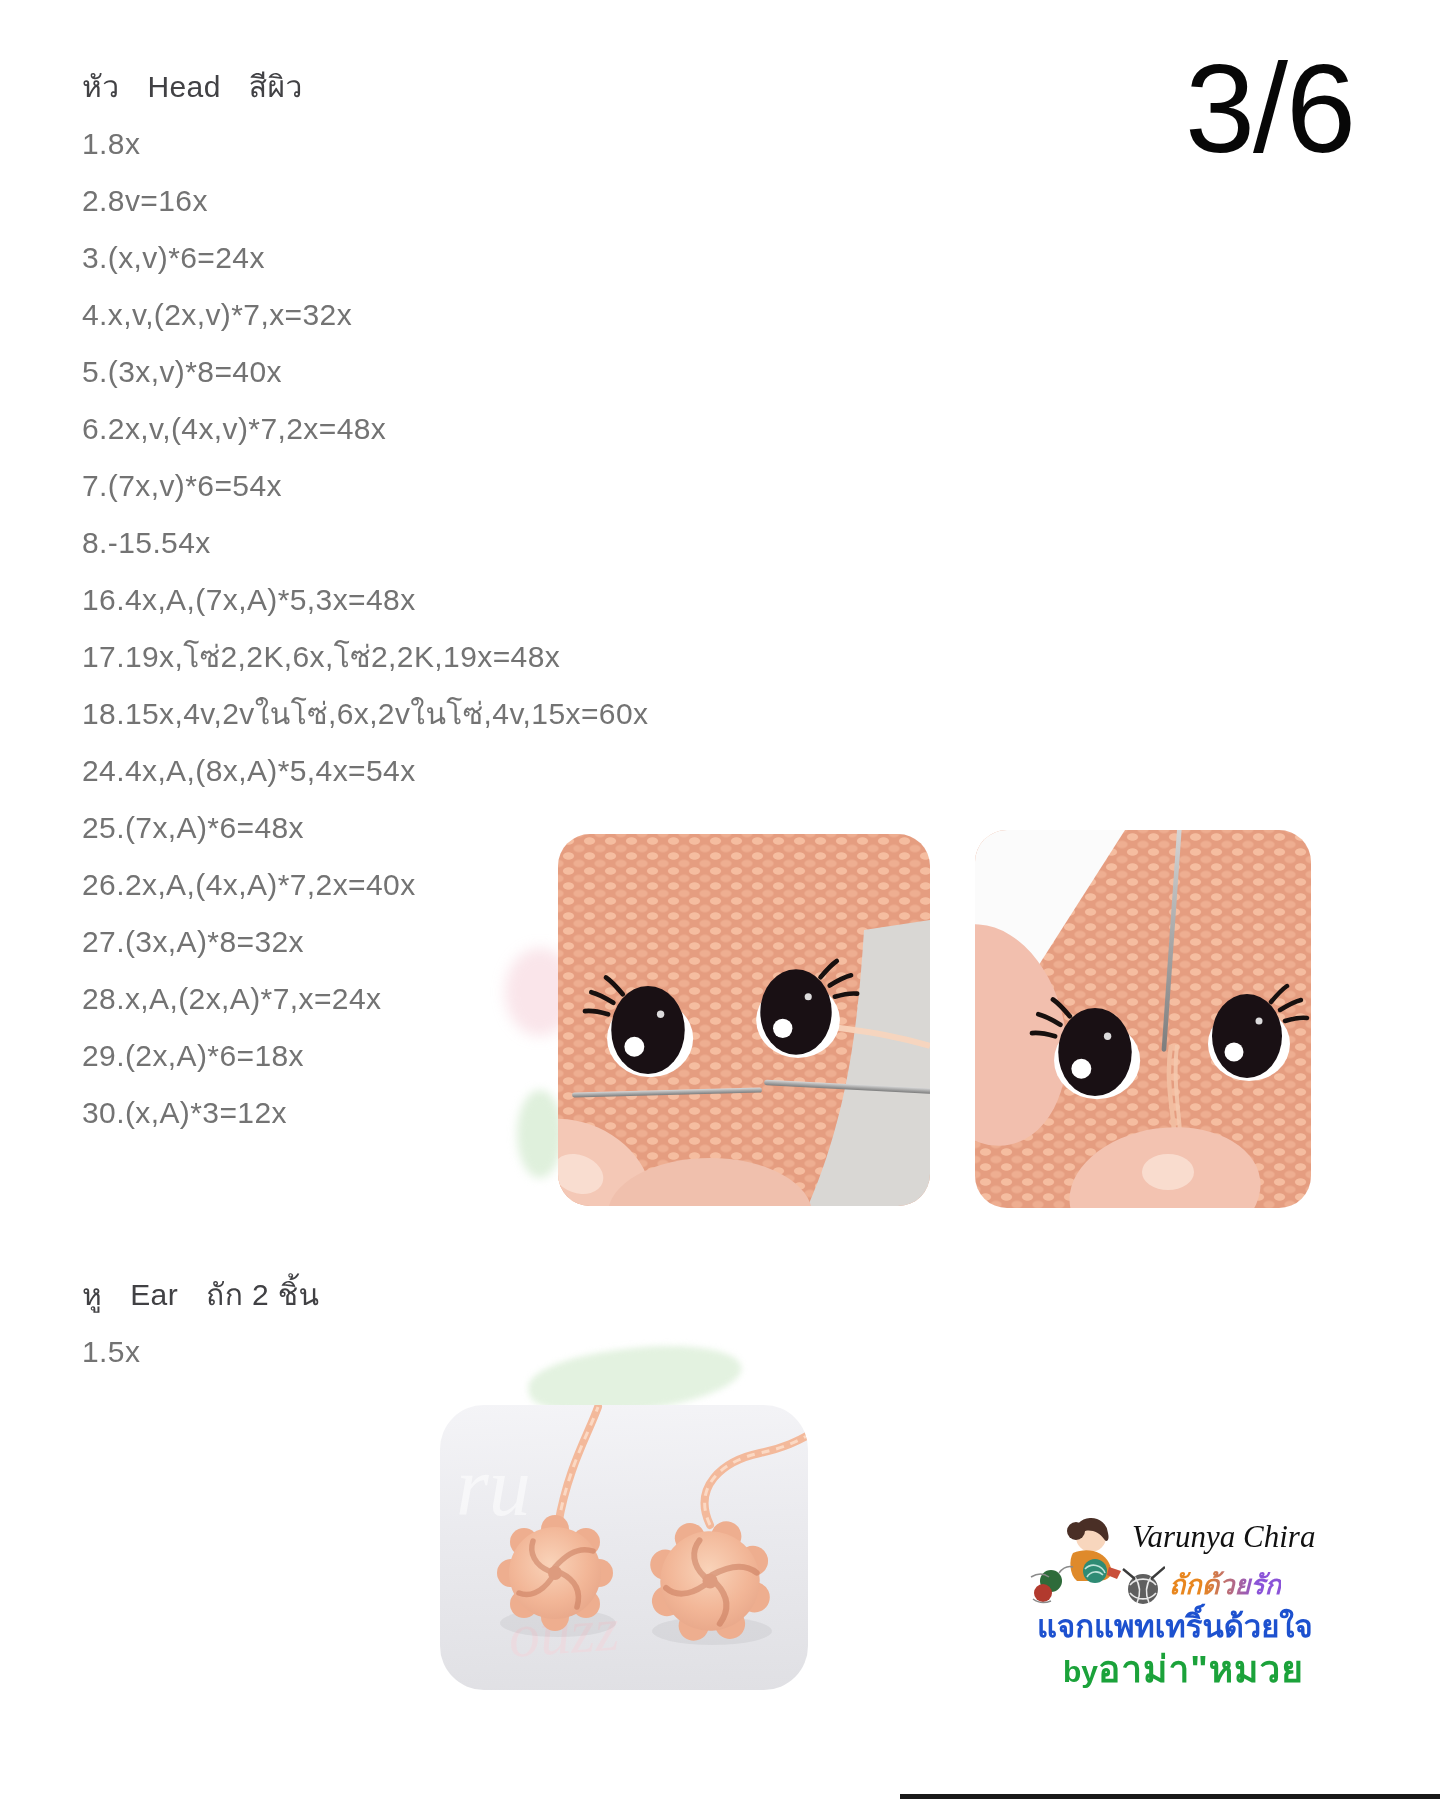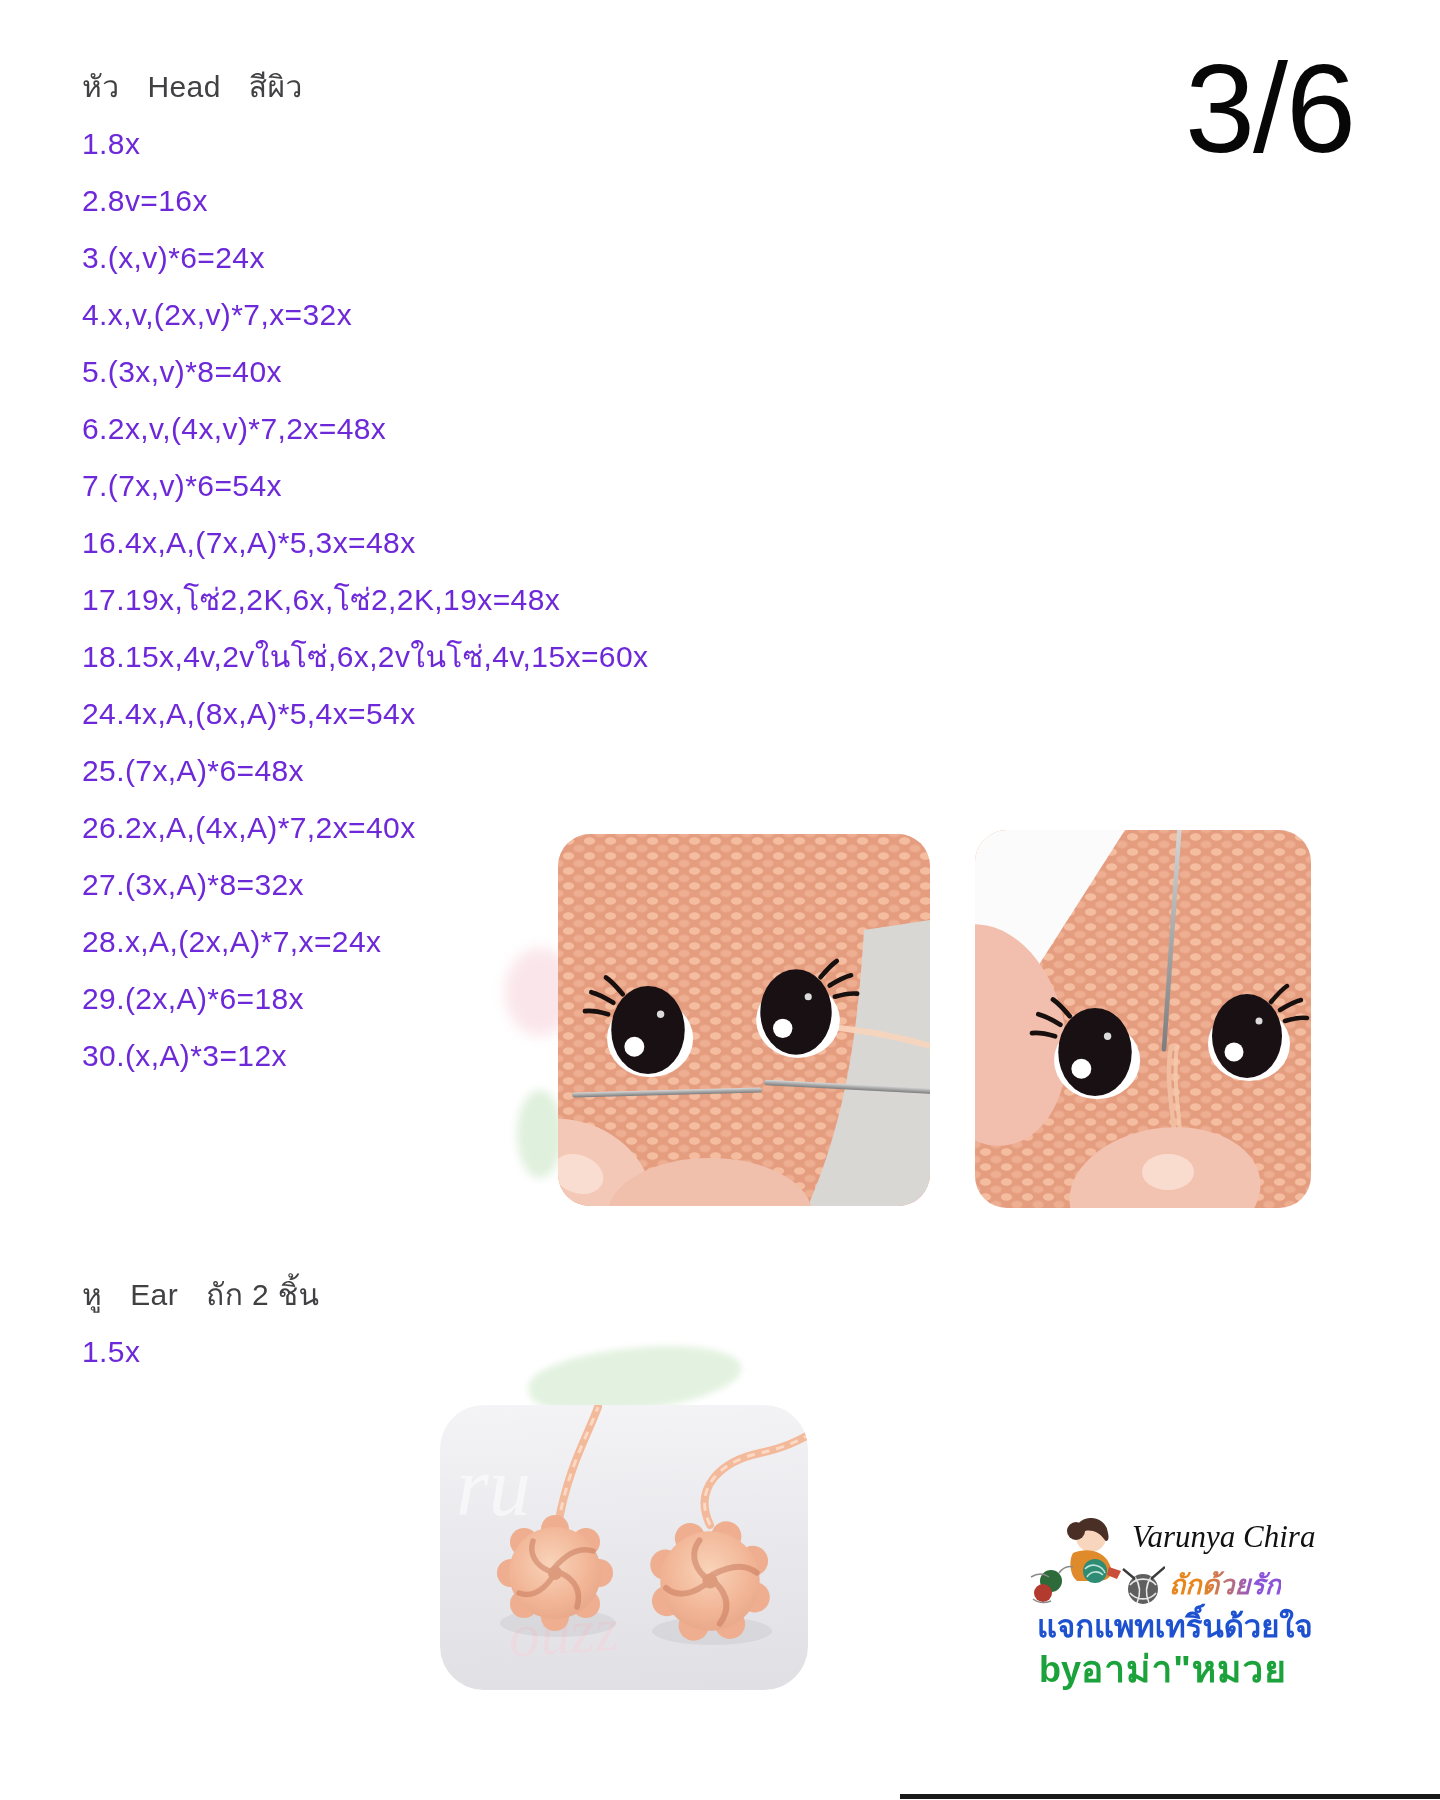--- a/index.html
+++ b/index.html
@@ -4,21 +4,21 @@
 <style>
   html,body{margin:0;padding:0;background:#ffffff;}
   body{width:1440px;height:1800px;overflow:hidden;
        font-family:"Liberation Sans","DejaVu Sans",sans-serif;}
   #canvas{position:relative;width:1440px;height:1800px;background:#ffffff;}
 
   
   .head-block{position:absolute;left:82px;top:58px;}
   .ear-block{position:absolute;left:82px;top:1266px;}
   .line{height:57px;display:flex;align-items:center;
-        font-size:30px;color:#6d28d9;letter-spacing:.4px;white-space:pre;}
+        font-size:30px;color:#737373;letter-spacing:.4px;white-space:pre;}
   .line.title{color:#414144;align-items:center;}
   .t-gap{margin-left:28px;}
 
   
   .pagenum{position:absolute;left:1185px;top:36px;width:220px;
            font-size:126px;color:#070707;letter-spacing:-2px;}
 
   
   .photo{position:absolute;overflow:hidden;border-radius:32px;}
   .crochet{
@@ -46,21 +46,21 @@
   .logo{position:absolute;left:1033px;top:1513px;width:296px;height:176px;background:#ffffff;}
   .logo .name{position:absolute;left:99px;top:6px;width:200px;
       font-family:"Liberation Serif","DejaVu Serif",serif;font-style:italic;
       font-size:31px;color:#111;white-space:nowrap;}
   .logo .love{position:absolute;left:136px;top:50px;font-size:27px;font-weight:bold;white-space:nowrap;
       background:linear-gradient(90deg,#e8861e 30%,#8a53d8 78%);
       -webkit-background-clip:text;background-clip:text;color:#c2691f;font-style:italic;-webkit-text-fill-color:transparent;}
   .logo .give{position:absolute;left:4px;top:88px;width:288px;font-size:31px;font-weight:bold;
       color:#1d51cf;white-space:nowrap;}
   .logo .byline{position:absolute;left:6px;top:126px;color:#1ba23a;font-weight:bold;white-space:nowrap;}
-  .logo .byline .by{font-size:36px;}
+  .logo .byline .by{font-size:30px;margin-left:24px;}
   .logo .byline .byname{font-size:37px;letter-spacing:1px;}
   .logo-girl{position:absolute;left:-4px;top:2px;}
   .logo-ball{position:absolute;left:88px;top:52px;}
 
   .bottom-bar{position:absolute;left:900px;top:1794px;width:540px;height:5px;background:#191919;}
 </style>
 </head>
 <body>
 
 <div id="canvas">
@@ -119,20 +119,21 @@
       <span class="t-gap">Head</span>
       <span class="t-gap">สีผิว</span>
     </div>
     <div class="line">1.8x</div>
     <div class="line">2.8v=16x</div>
     <div class="line">3.(x,v)*6=24x</div>
     <div class="line">4.x,v,(2x,v)*7,x=32x</div>
     <div class="line">5.(3x,v)*8=40x</div>
     <div class="line">6.2x,v,(4x,v)*7,2x=48x</div>
     <div class="line">7.(7x,v)*6=54x</div>
+    <div class="line">8.-15.54x</div>
     <div class="line">16.4x,A,(7x,A)*5,3x=48x</div>
     <div class="line">17.19x,โซ่2,2K,6x,โซ่2,2K,19x=48x</div>
     <div class="line">18.15x,4v,2vในโซ่,6x,2vในโซ่,4v,15x=60x</div>
     <div class="line">24.4x,A,(8x,A)*5,4x=54x</div>
     <div class="line">25.(7x,A)*6=48x</div>
     <div class="line">26.2x,A,(4x,A)*7,2x=40x</div>
     <div class="line">27.(3x,A)*8=32x</div>
     <div class="line">28.x,A,(2x,A)*7,x=24x</div>
     <div class="line">29.(2x,A)*6=18x</div>
     <div class="line">30.(x,A)*3=12x</div>

